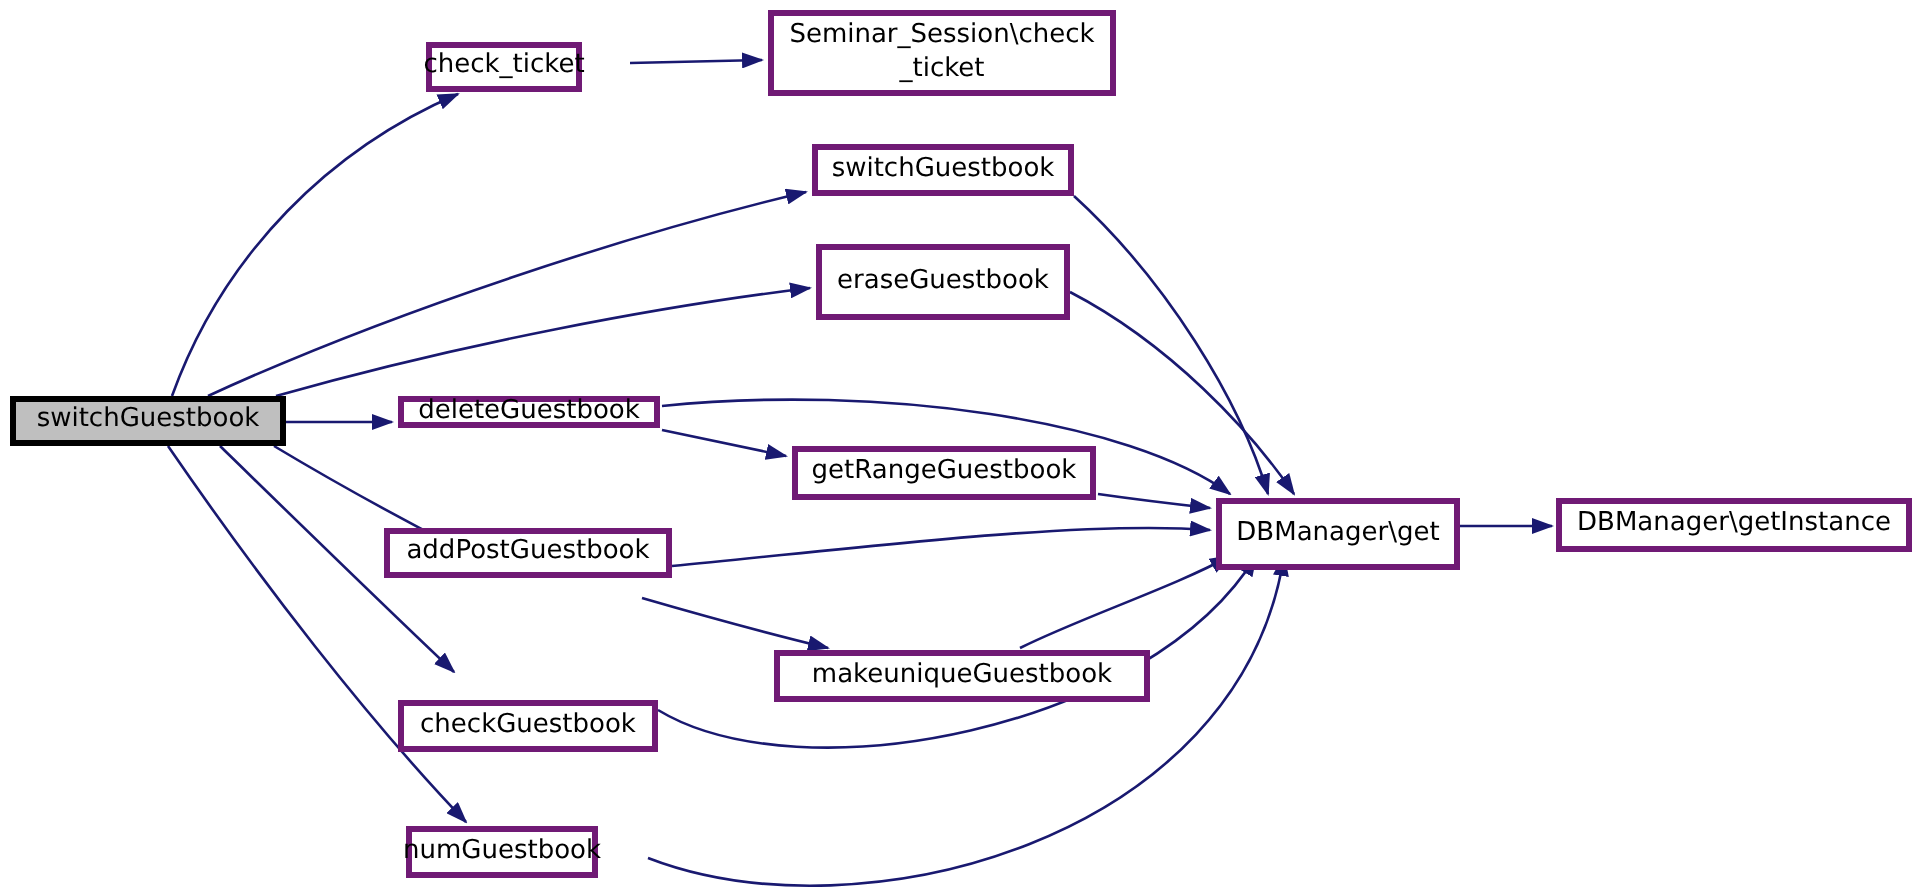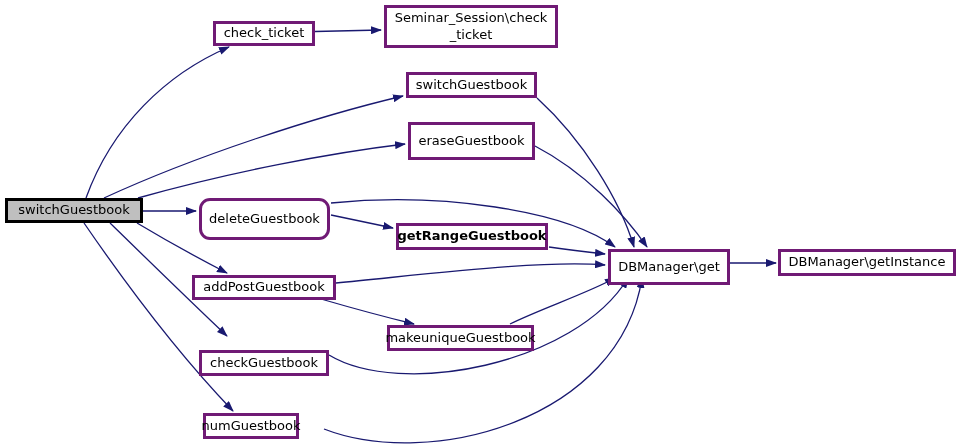--- a/index.html
+++ b/index.html
@@ -61,36 +61,36 @@
       <path d="M321,299 C352,308 385,317 414,324"></path>
       <path d="M510,324 C540,309 588,293 615,278"></path>
       <path d="M329,355 C400,398 575,365 628,278"></path>
       <path d="M324,429 C430,470 620,420 642,278"></path>
       <path d="M730,263 L776,263"></path>
     </g>
   </svg>
 
   <div class="node highlight" style="left:5px;top:198px;width:138px;height:25px;">switchGuestbook</div>
 
-  <div class="node" style="left:213px;top:21px;width:102px;height:25px;">check_ticket</div>
+  <div class="node" style="left:213px;top:21px;width:78px;height:25px;">check_ticket</div>
 
   <div class="node" style="left:384px;top:5px;width:174px;height:43px;">Seminar_Session\check
 _ticket</div>
 
   <div class="node" style="left:406px;top:72px;width:131px;height:26px;">switchGuestbook</div>
 
   <div class="node" style="left:408px;top:122px;width:127px;height:38px;">eraseGuestbook</div>
 
-  <div class="node" style="left:199px;top:198px;width:131px;height:42px;border-radius:11px;">deleteGuestbook</div>
+  <div class="node" style="left:199px;top:198px;width:131px;height:16px;">deleteGuestbook</div>
 
-  <div class="node" style="left:396px;top:223px;width:152px;height:27px;font-weight:bold;">getRangeGuestbook</div>
+  <div class="node" style="left:396px;top:223px;width:152px;height:27px;">getRangeGuestbook</div>
 
-  <div class="node" style="left:192px;top:275px;width:144px;height:25px;">addPostGuestbook</div>
+  <div class="node" style="left:192px;top:264px;width:144px;height:25px;">addPostGuestbook</div>
 
-  <div class="node" style="left:387px;top:325px;width:147px;height:26px;text-align:center;">makeuniqueGuestbook</div>
+  <div class="node" style="left:387px;top:325px;width:188px;height:26px;text-align:center;">makeuniqueGuestbook</div>
 
   <div class="node" style="left:199px;top:350px;width:130px;height:26px;">checkGuestbook</div>
 
   <div class="node" style="left:203px;top:413px;width:96px;height:26px;">numGuestbook</div>
 
   <div class="node" style="left:608px;top:249px;width:122px;height:36px;">DBManager\get</div>
 
   <div class="node" style="left:778px;top:249px;width:178px;height:27px;">DBManager\getInstance</div>
 
 </div>

